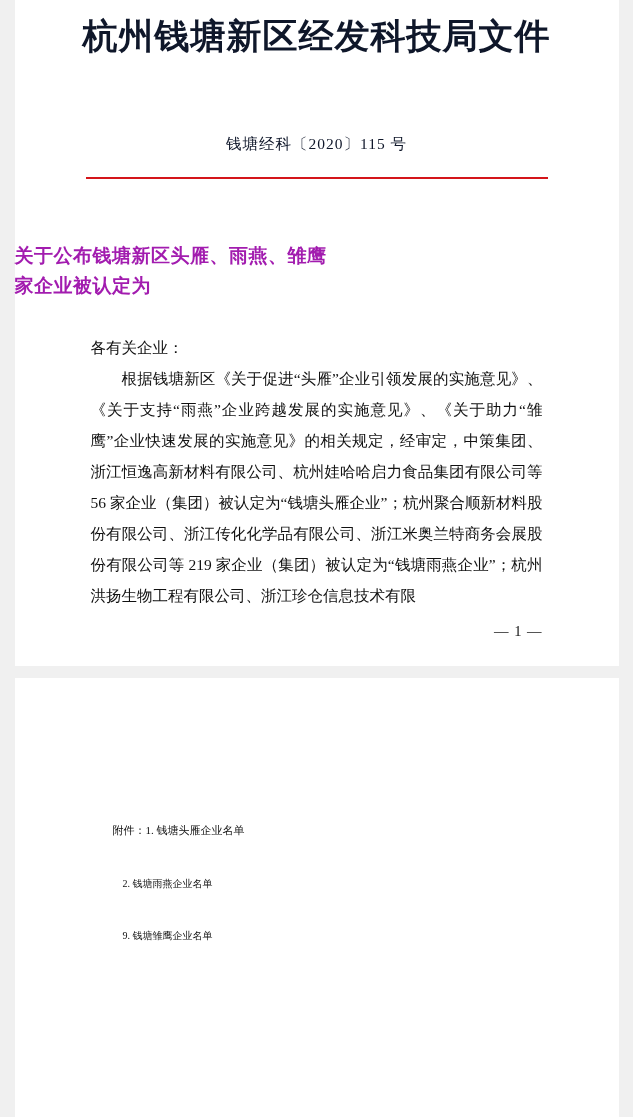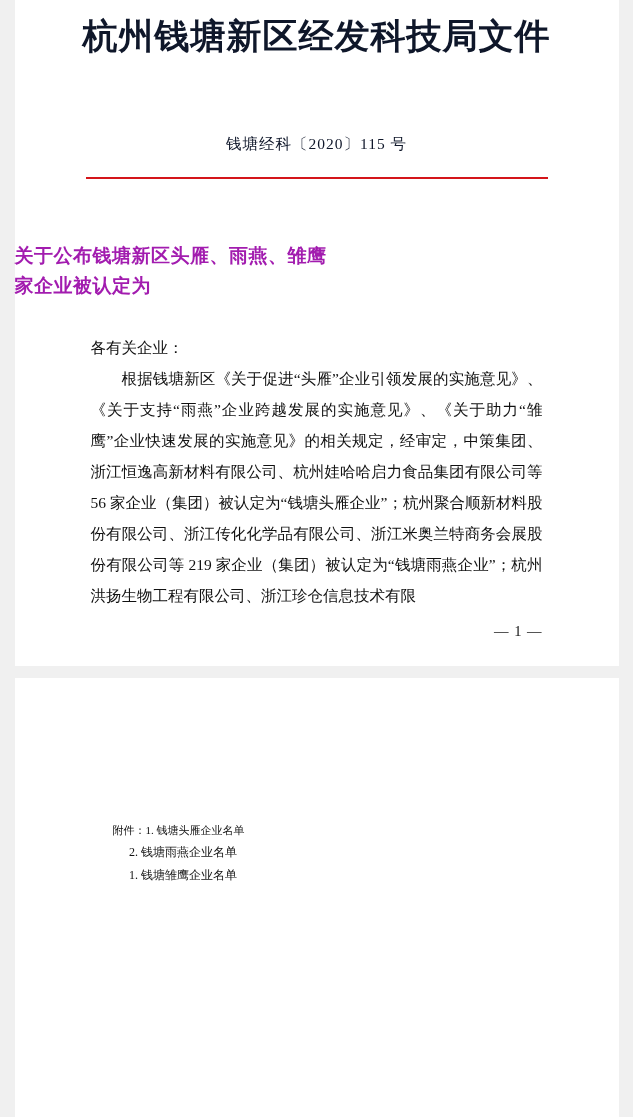--- a/index.html
+++ b/index.html
@@ -112,21 +112,22 @@
     padding-left: 0;
   }
   .attach-list .att-line {
     text-indent: 2em;
     line-height: 1.9;
     font-size: 11px;
   }
   .attach-list .att-sub {
     text-indent: 3.2em;
     line-height: 1.9;
-    font-size: 12px;
+    font-size: 10px;
+    margin-top: 33px;
   }
 
   
   .sign-area {
     position: relative;
     margin-top: 40px;
     height: 120px;
   }
 </style>
 </head>
@@ -157,21 +158,21 @@
 
 <div class="page-gap"></div>
 
 <div class="page page-2">
 
   <div class="body-block-2">
 
     <div class="attach-list">
       <div class="att-line">附件：1. 钱塘头雁企业名单</div>
       <div class="att-sub">2. 钱塘雨燕企业名单</div>
-      <div class="att-sub">1. 钱塘雏鹰企业名单</div>
+      <div class="att-sub">9. 钱塘雏鹰企业名单</div>
     </div>
 
     <div class="sign-area">
       
       
     </div>
   </div>
 
 </div>
 

